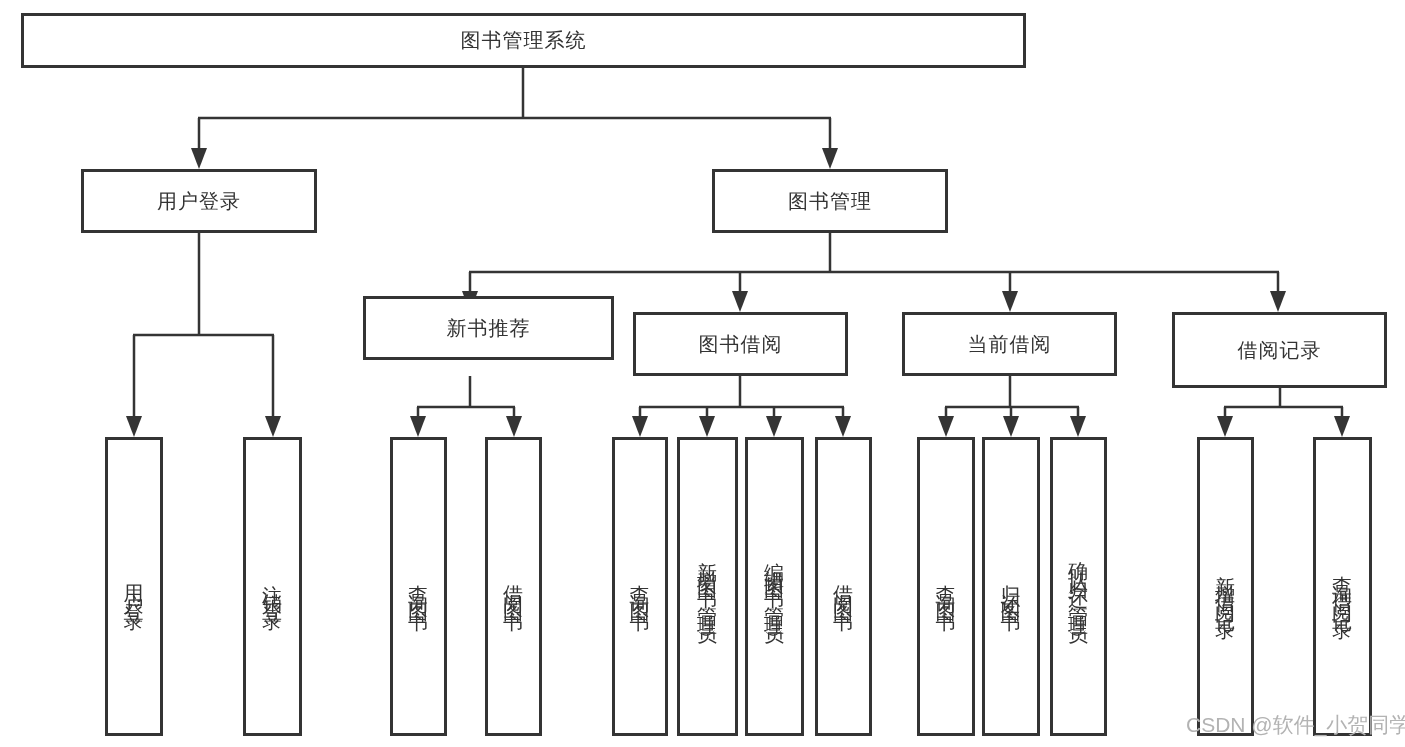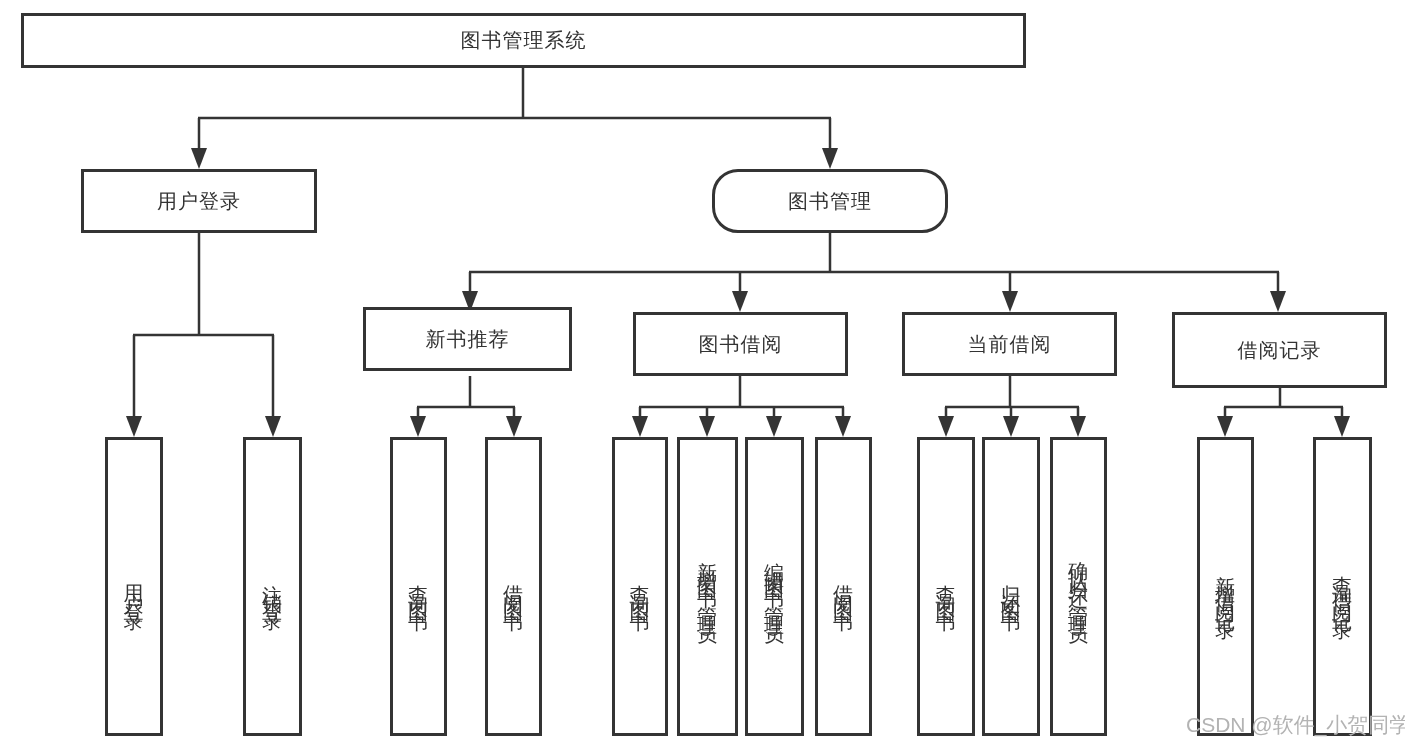--- a/index.html
+++ b/index.html
@@ -110,25 +110,25 @@
     </g>
   </svg>
 
   <div class="hbox" style="left:21px; top:13px; width:1005px; height:55px;">
     <span>图书管理系统</span>
   </div>
 
   <div class="hbox" style="left:81px; top:169px; width:236px; height:64px;">
     <span>用户登录</span>
   </div>
-  <div class="hbox" style="left:712px; top:169px; width:236px; height:64px;border-radius:26px;">
+  <div class="hbox" style="left:712px; top:169px; width:236px; height:64px;">
     <span>图书管理</span>
   </div>
 
-  <div class="hbox" style="left:363px; top:307px; width:209px; height:64px;">
+  <div class="hbox" style="left:363px; top:296px; width:251px; height:64px;">
     <span>新书推荐</span>
   </div>
   <div class="hbox" style="left:633px; top:312px; width:215px; height:64px;">
     <span>图书借阅</span>
   </div>
   <div class="hbox" style="left:902px; top:312px; width:215px; height:64px;">
     <span>当前借阅</span>
   </div>
   <div class="hbox" style="left:1172px; top:312px; width:215px; height:76px;">
     <span>借阅记录</span>

